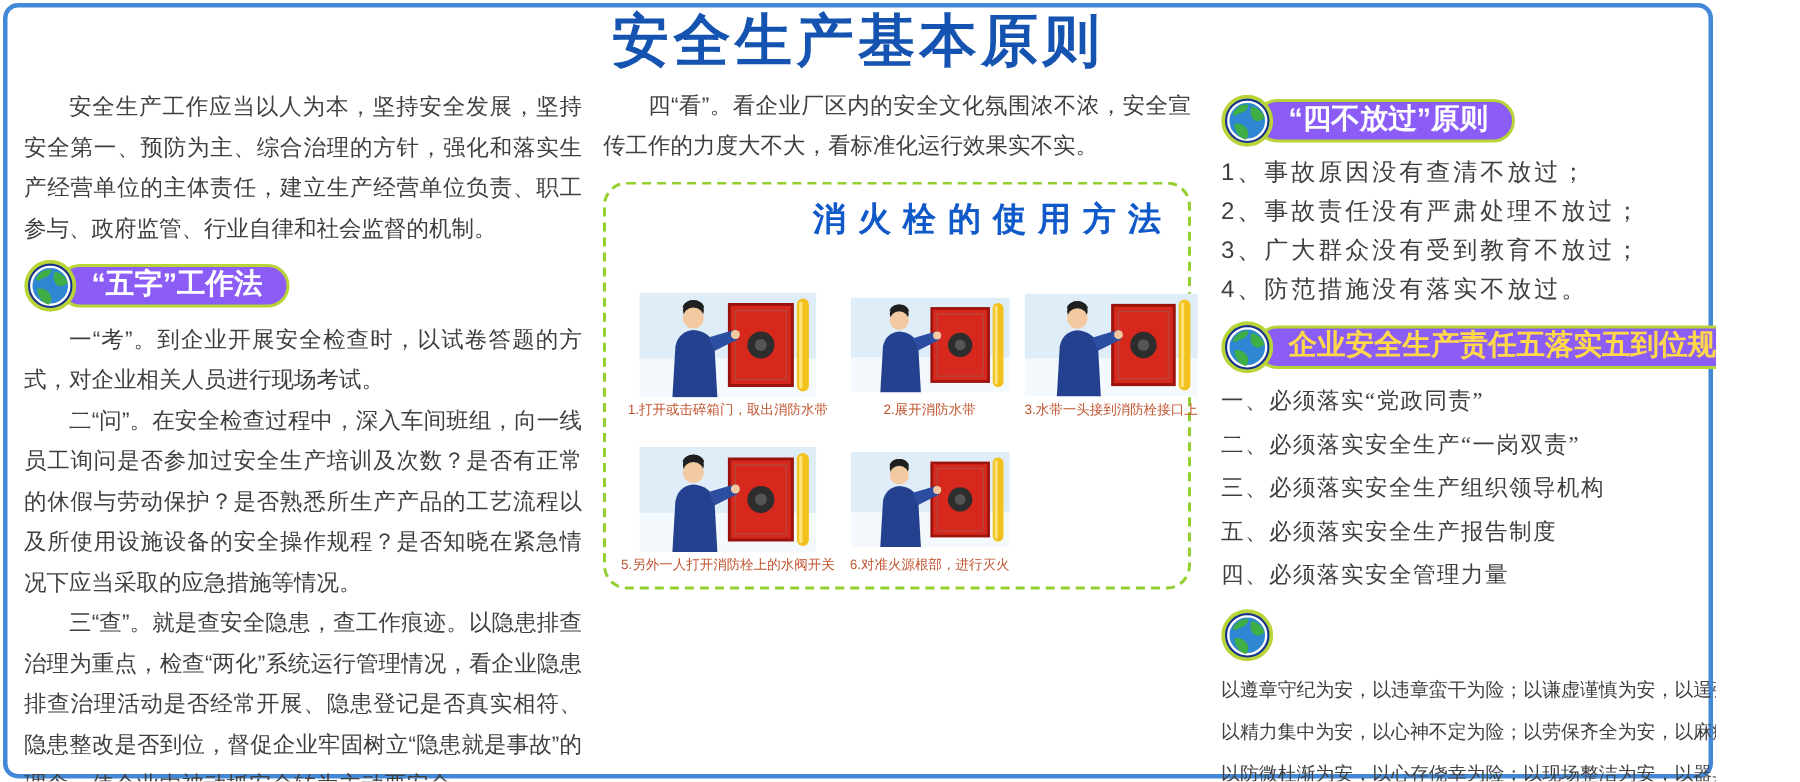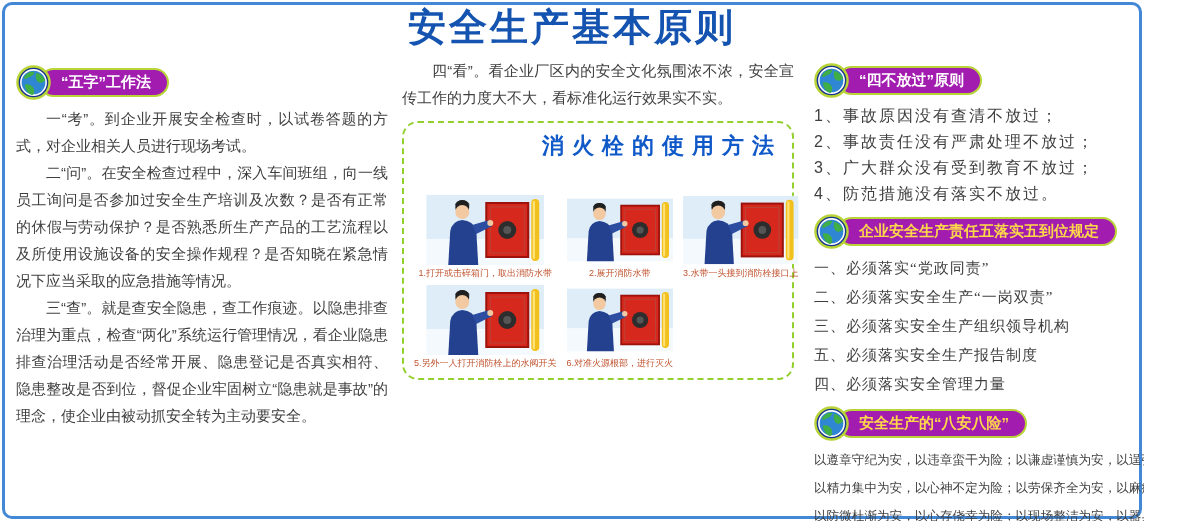--- a/index.html
+++ b/index.html
@@ -16,41 +16,41 @@
   .col-left{left:16px;width:372px;}
   .col-mid{left:402px;width:392px;}
   .col-right{left:814px;top:56px;width:378px;}
   .para{margin:0;font-size:15px;line-height:27px;text-align:justify;text-indent:2em;}
   .col-mid .para{line-height:26.5px;}
   
   .pill-row{display:flex;align-items:center;margin:7px 0 5px;position:relative;}
   .globe{width:35px;height:35px;flex:0 0 35px;margin-right:-12px;position:relative;z-index:2;}
   .globe svg{width:100%;height:100%;display:block;}
   .pill{
-    background:#a21caf;border:2px solid #b8d437;border-radius:999px;
-    padding:3px 16px 4px 20px;font-size:15px;font-weight:bold;color:#ffffff;
+    background:#8b5cf6;border:2px solid #b8d437;border-radius:999px;
+    padding:3px 16px 4px 20px;font-size:19px;font-weight:bold;color:#ffffff;
     white-space:nowrap;line-height:18px;
   }
   .pill.yellow{color:#ffd84a;}
   
   .list{margin:2px 0 0 0;}
   .list p{margin:0;}
   .sec1-item{font-size:16px;line-height:26px;letter-spacing:2px;}
   .sec2-item{font-size:15px;line-height:29px;letter-spacing:1px;font-family:Liberation Serif, serif;}
   .sec3-item{font-size:12.6px;line-height:28px;white-space:nowrap;}
   
   .hydrant-box{
     margin-top:10px;border:2.5px dashed #93cf2d;border-radius:16px;background:#fff;
     padding:6px 10px 8px;
   }
   .box-title{
     text-align:right;color:#1059c9;font-size:22px;font-weight:900;letter-spacing:8px;
     margin:2px 0 6px;
   }
-  .panel-grid{display:grid;grid-template-columns:repeat(3,1fr);gap:5px 10px;margin-top:34px;}
+  .panel-grid{display:grid;grid-template-columns:repeat(3,1fr);gap:18px 10px;margin-top:34px;}
   .panel{margin:0;}
   .panel svg{width:100%;height:70px;display:block;}
   .panel figcaption{
     font-size:9px;color:#c0532f;text-align:center;margin-top:2px;white-space:nowrap;overflow:hidden;
   }
   .edge-line{position:absolute;top:60px;bottom:10px;left:1163px;width:1px;background:#e8e8e8;}
   .hidden-defs{position:absolute;width:0;height:0;overflow:hidden;}
 </style>
 </head>
 <body>
@@ -83,20 +83,21 @@
   </defs>
 </svg>
 
 <div class="poster">
   <div class="frame"></div>
   <div class="edge-line"></div>
 
   <h1 class="page-title">安全生产基本原则</h1>
 
   <div class="col col-left">
+    <p class="para">安全生产工作应当以人为本，坚持安全发展，坚持安全第一、预防为主、综合治理的方针，强化和落实生产经营单位的主体责任，建立生产经营单位负责、职工参与、政府监管、行业自律和社会监督的机制。</p>
     <div class="pill-row">
       <span class="globe">
         <svg viewBox="0 0 36 36">
             <use href="#globe-art"></use>
           </svg>
       </span>
       <span class="pill">“五字”工作法</span>
     </div>
     <p class="para">一“考”。到企业开展安全检查时，以试卷答题的方式，对企业相关人员进行现场考试。</p>
     <p class="para">二“问”。在安全检查过程中，深入车间班组，向一线员工询问是否参加过安全生产培训及次数？是否有正常的休假与劳动保护？是否熟悉所生产产品的工艺流程以及所使用设施设备的安全操作规程？是否知晓在紧急情况下应当采取的应急措施等情况。</p>
@@ -175,21 +176,20 @@
       <p class="sec2-item">五、必须落实安全生产报告制度</p>
       <p class="sec2-item">四、必须落实安全管理力量</p>
     </div>
 
     <div class="pill-row">
       <span class="globe">
         <svg viewBox="0 0 36 36">
             <use href="#globe-art"></use>
           </svg>
       </span>
-      <span class="pill yellow">安全生产的“八安八险”</span>
     </div>
     <div class="list">
       <p class="sec3-item">以遵章守纪为安，以违章蛮干为险；以谦虚谨慎为安，以逞强好胜为险；</p>
       <p class="sec3-item">以精力集中为安，以心神不定为险；以劳保齐全为安，以麻痹大意为险；</p>
       <p class="sec3-item">以防微杜渐为安，以心存侥幸为险；以现场整洁为安，以器具杂乱为险；</p>
 
     </div>
 
   </div>
 </div>

